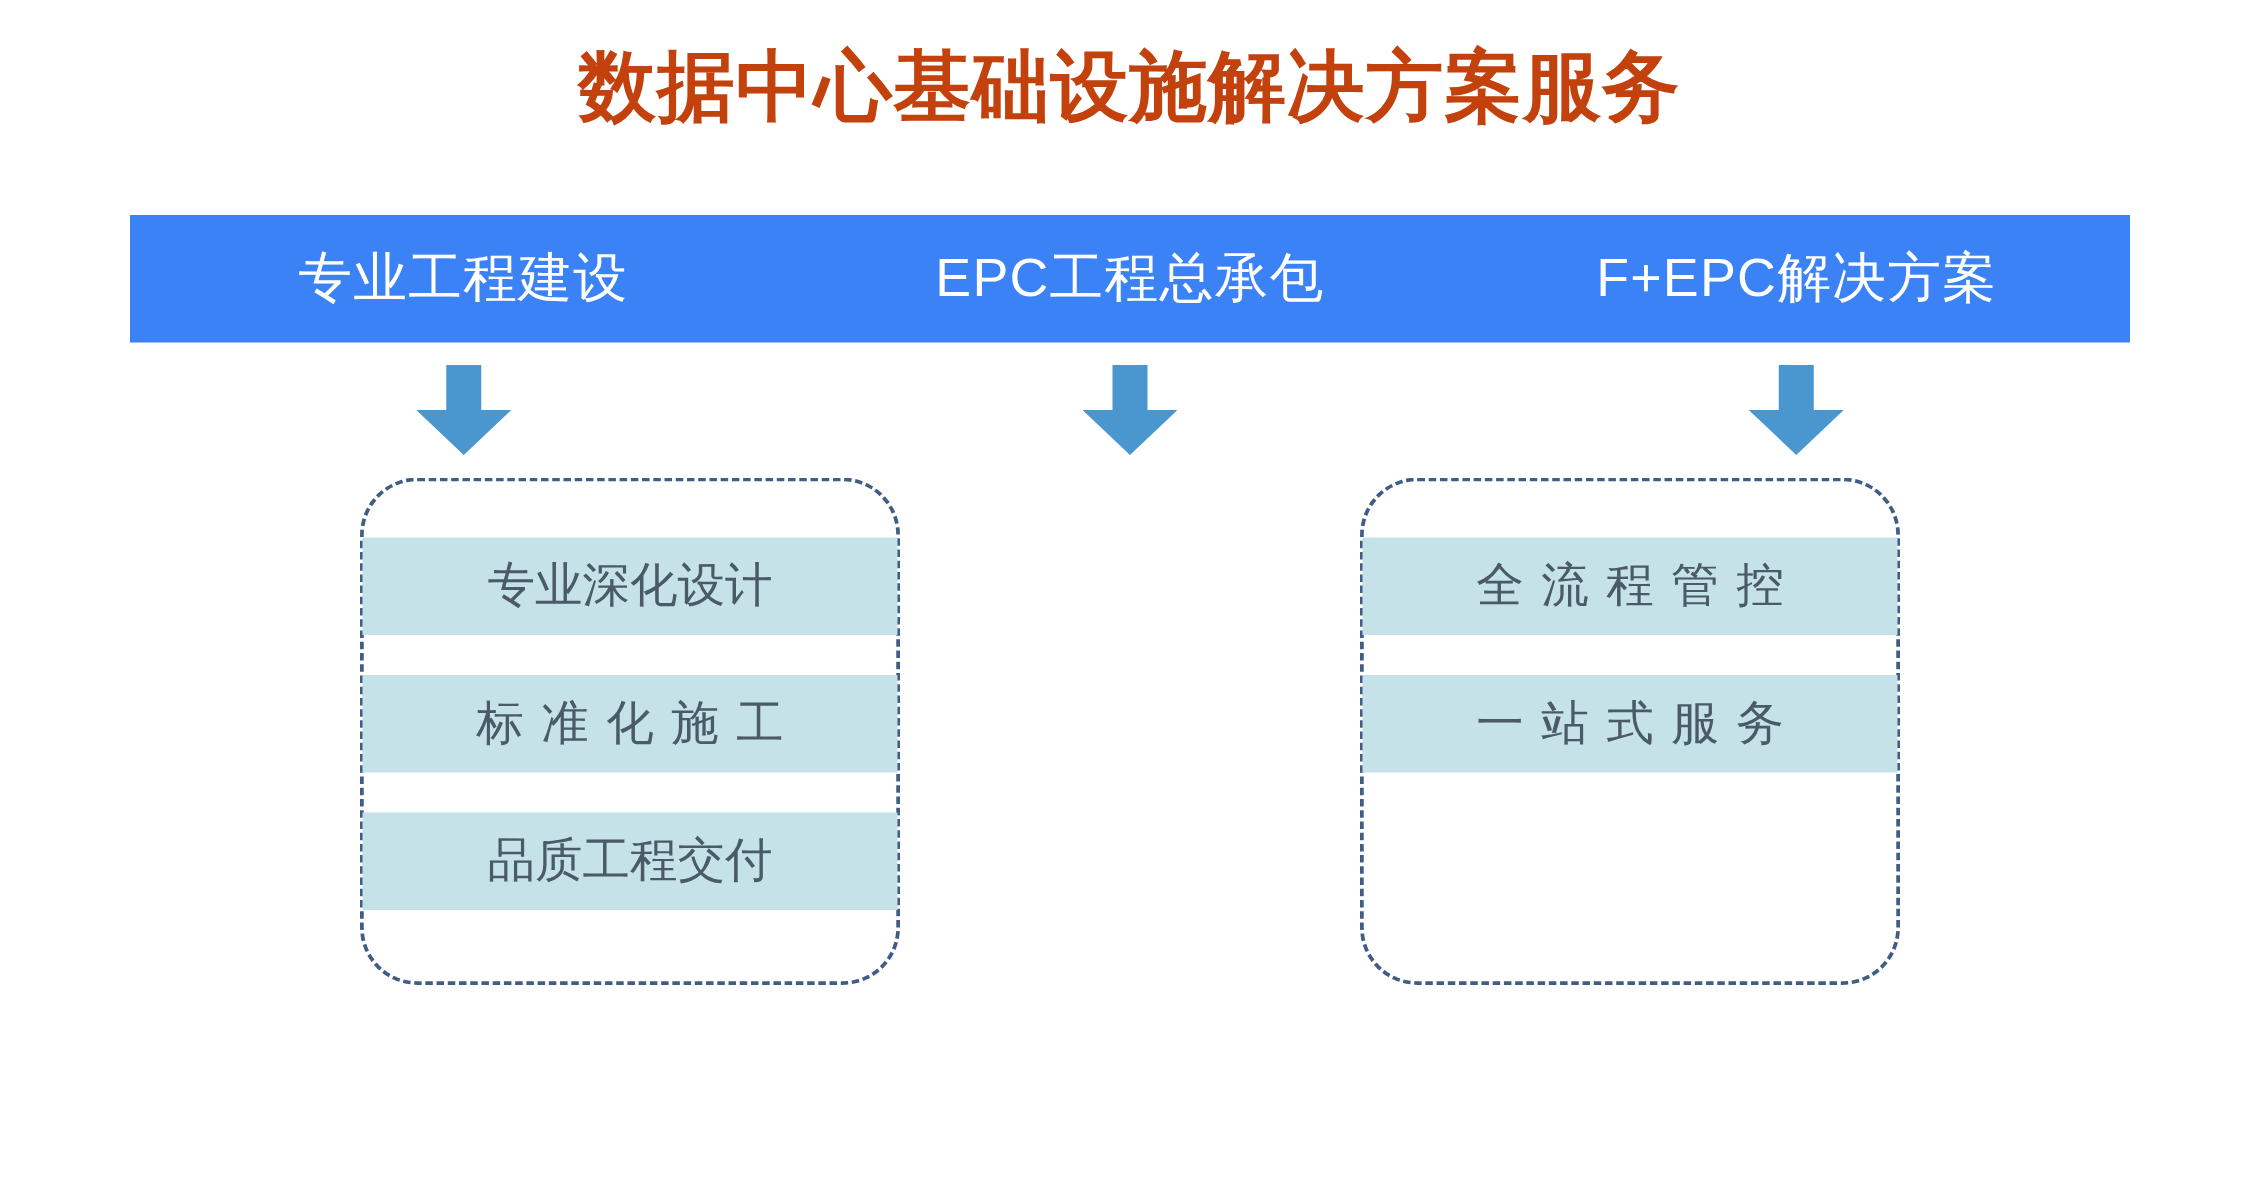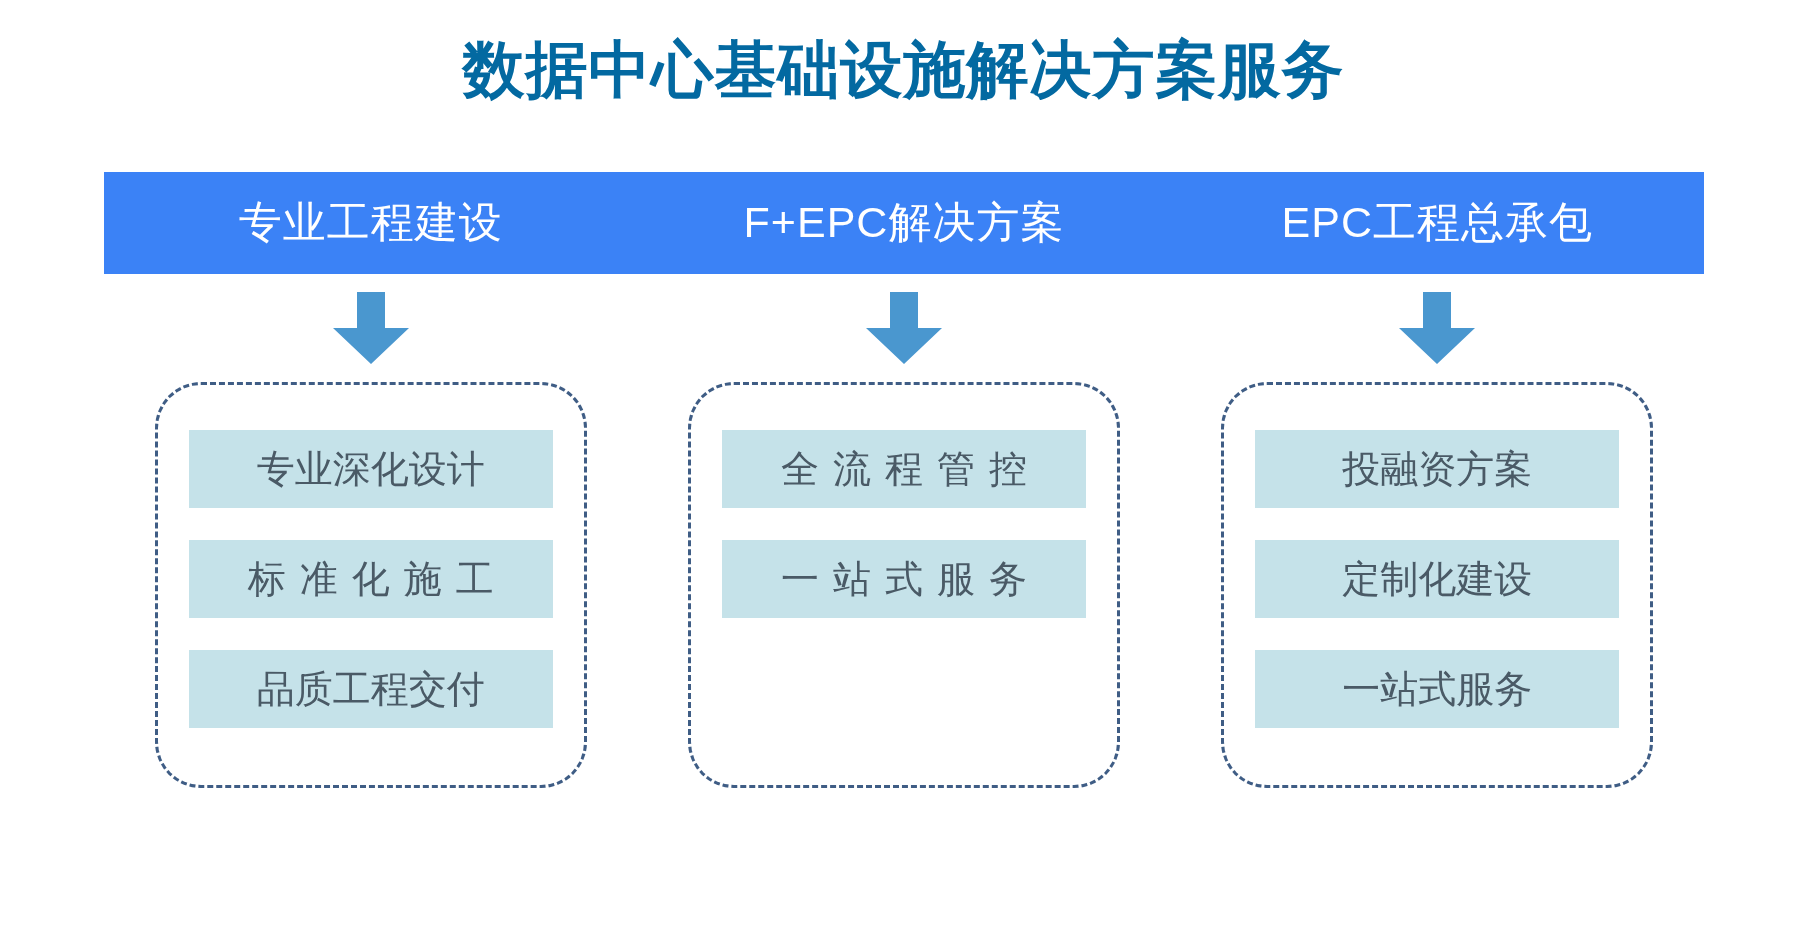--- a/index.html
+++ b/index.html
@@ -23,21 +23,21 @@
 
   
   .title {
     position: absolute;
     top: 34px;
     left: 0;
     width: 1807px;
     text-align: center;
     font-size: 62px;
     font-weight: bold;
-    color: #0369a1;
+    color: #c2410c;
     letter-spacing: 1px;
     line-height: 1.15;
     white-space: nowrap;
   }
 
   
   .header-band {
     position: absolute;
     top: 172px;
     left: 104px;
@@ -103,21 +103,21 @@
     border: 3px dashed #3f5d85;
     border-radius: 46px;
     box-sizing: border-box;
     display: flex;
     flex-direction: column;
     align-items: center;
     justify-content: flex-start;
     padding-top: 45px;
   }
   .item-box {
-    width: 364px;
+    width: 428px;
     height: 78px;
     background: #c5e2e9;
     display: flex;
     align-items: center;
     justify-content: center;
     margin-bottom: 32px;
     box-sizing: border-box;
   }
   .item-box:last-child {
     margin-bottom: 12px;
@@ -138,24 +138,24 @@
 
 <div class="page">
 
   <div class="title">数据中心基础设施解决方案服务</div>
 
   <div class="header-band">
     <div class="header-cell">
       <span>专业工程建设</span>
     </div>
     <div class="header-cell">
+      <span>EPC工程总承包</span>
+    </div>
+    <div class="header-cell">
       <span>F+EPC解决方案</span>
-    </div>
-    <div class="header-cell">
-      <span>EPC工程总承包</span>
     </div>
   </div>
 
   <div class="arrows">
     <div class="arrow-slot">
       <svg class="arrow-icon" viewBox="0 0 76 72">
         <polygon points="24,0 52,0 52,36 76,36 38,72 0,36 24,36" fill="#4a97cf"></polygon>
       </svg>
     </div>
     <div class="arrow-slot">
@@ -190,29 +190,16 @@
       <div class="dashed-box">
         <div class="item-box">
           <span class="item-text spaced">全流程管控</span>
         </div>
         <div class="item-box">
           <span class="item-text spaced">一站式服务</span>
         </div>
       </div>
     </div>
 
-    <div class="column">
-      <div class="dashed-box">
-        <div class="item-box">
-          <span class="item-text">投融资方案</span>
-        </div>
-        <div class="item-box">
-          <span class="item-text">定制化建设</span>
-        </div>
-        <div class="item-box">
-          <span class="item-text">一站式服务</span>
-        </div>
-      </div>
-    </div>
 
   </div>
 
 </div>
 
 </body></html>

